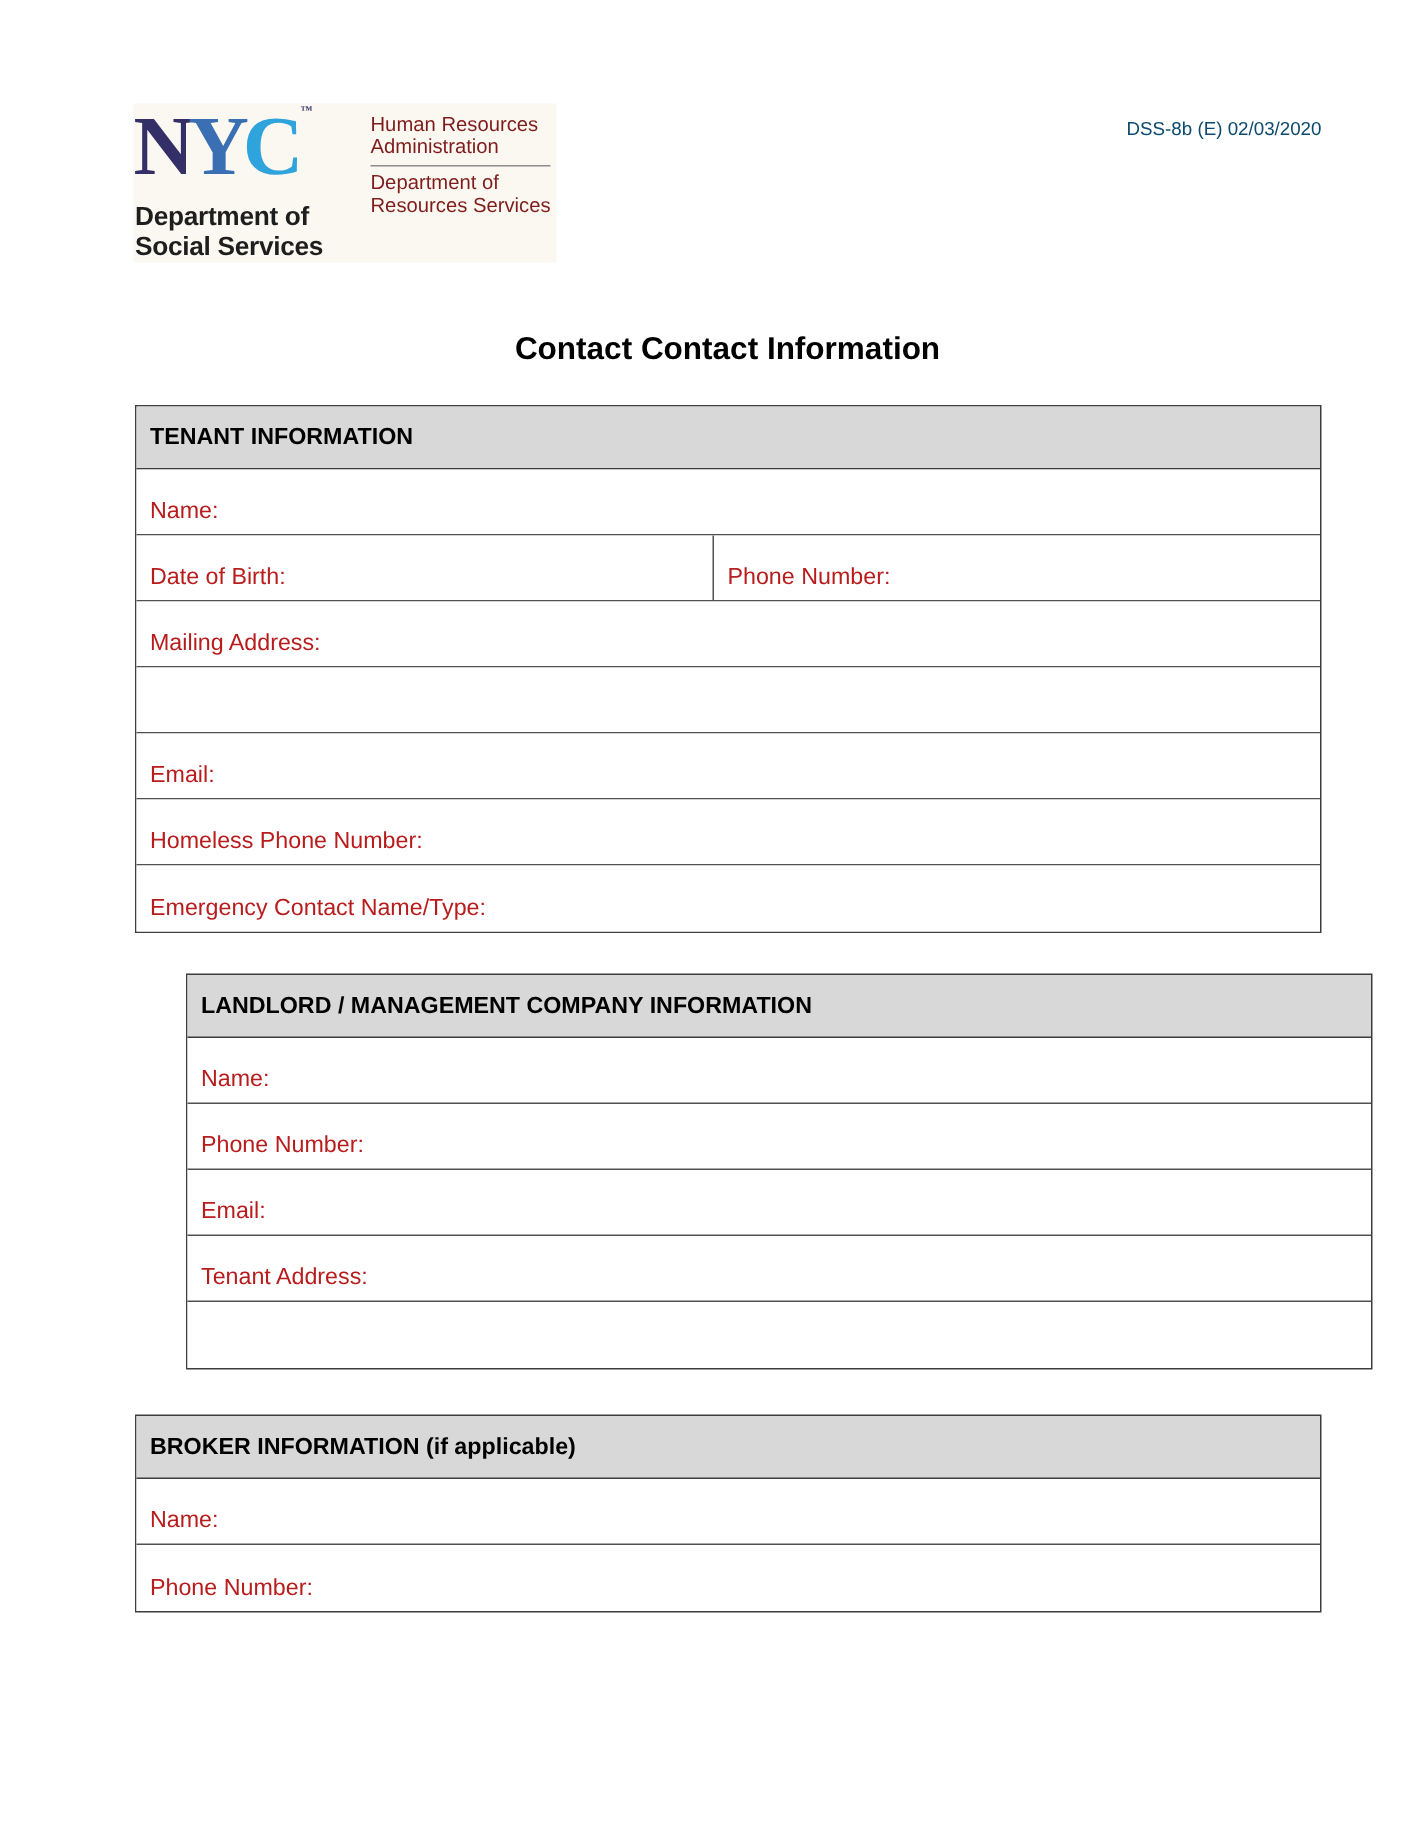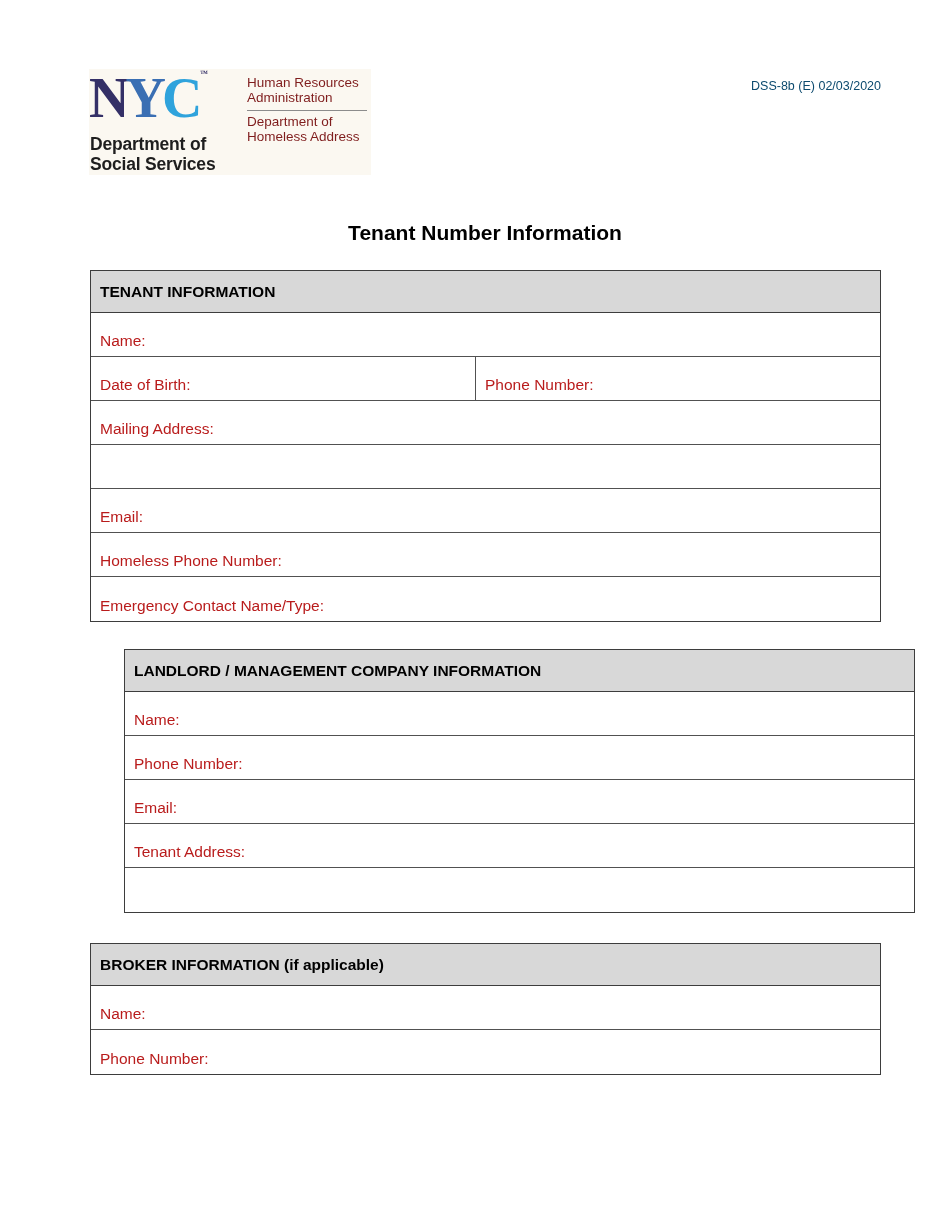--- a/index.html
+++ b/index.html
@@ -65,27 +65,27 @@
     <div>Social Services</div>
   </div>
   <div class="logo-right">
     <div>
       <div>Human Resources</div>
       <div>Administration</div>
     </div>
     <hr class="logo-divider">
     <div>
       <div>Department of</div>
-      <div>Homeless Address</div>
+      <div>Resources Services</div>
     </div>
   </div>
 </div>
 
 <div class="form-number">DSS-8b (E) 02/03/2020</div>
-<div class="title">Tenant Number Information</div>
+<div class="title">Contact Contact Information</div>
 
 <div class="ftable" id="table-tenant">
   <div class="sec-header">TENANT INFORMATION</div>
   <div class="row">
     <span>Name:</span>
   </div>
   <div class="row split">
     <div class="cell cell-left">
       <span>Date of Birth:</span>
     </div>

